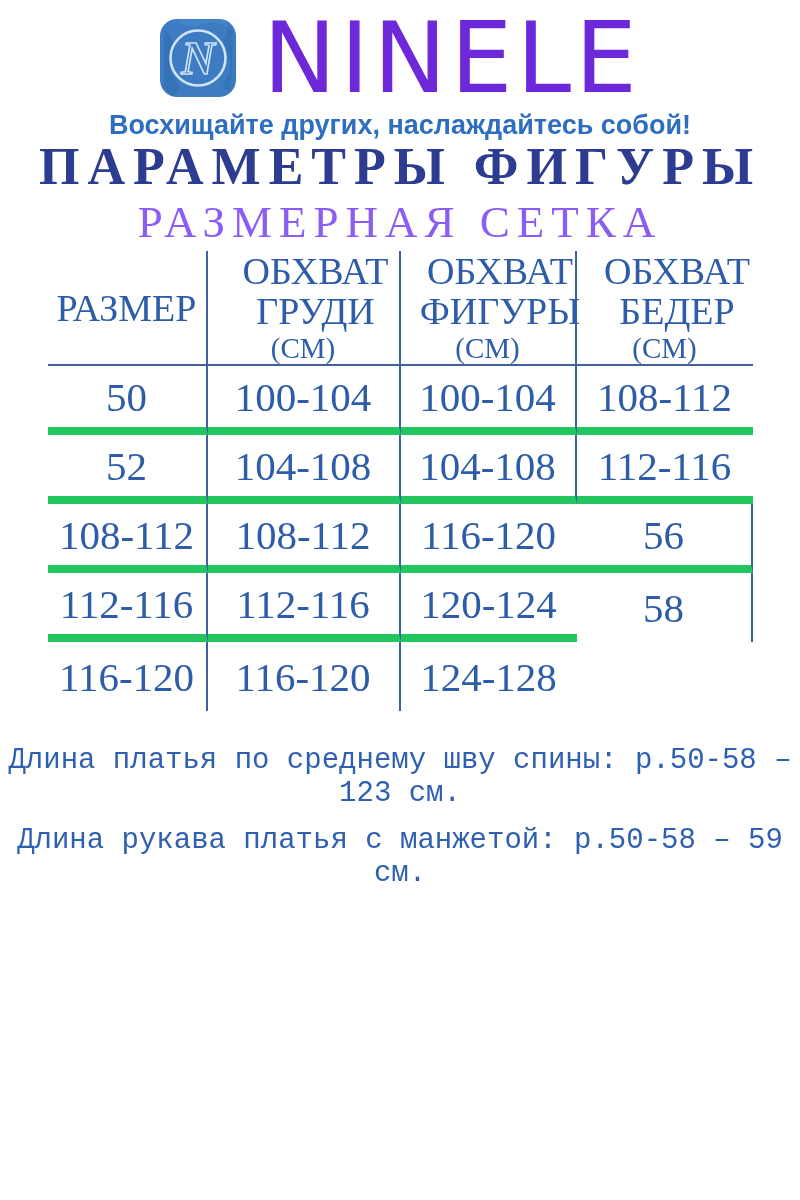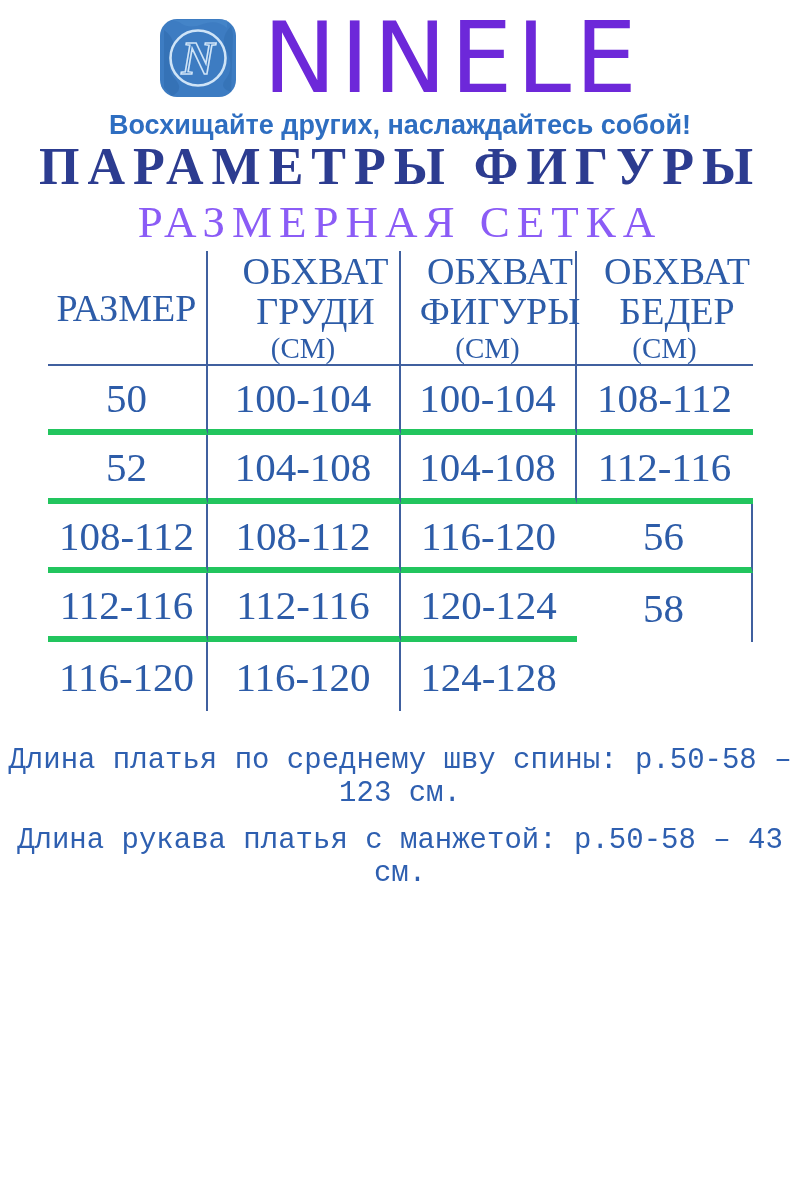--- a/index.html
+++ b/index.html
@@ -60,21 +60,21 @@
     grid-auto-rows: 69px;
     color: #2d5ca8;
   }
   .cell {
     display: flex; flex-direction: column;
     align-items: center; justify-content: center;
     text-align: center;
   }
   .cell.colsep { border-right: 2px solid #40609f; }
   .cell.head { border-bottom: 2px solid #40609f; }
-  .cell.data { border-bottom: 6px solid #22c55e; font-size: 41px; }
+  .cell.data { border-bottom: 8px solid #22c55e; font-size: 41px; }
   .size-table > .cell.data:nth-last-child(-n+4) { border-bottom: none; }
   .head-size { font-size: 38px; }
   .head-line { font-size: 38px; line-height: 40px; margin-left: 25px; }
   .head-unit { font-size: 29px; line-height: 31px; margin-top: 2px; }
 
   
   .notes { margin-top: 33px; text-align: center; font-family: Liberation Mono, monospace; }
   .note {
     font-size: 29px; line-height: 33px;
     color: #2e5fb0;
@@ -147,16 +147,16 @@
       <div class="cell data">120-124</div>
 
       <div class="cell data colsep">58</div>
       <div class="cell data colsep">116-120</div>
       <div class="cell data colsep">116-120</div>
       <div class="cell data">124-128</div>
     </div>
 
   <div class="notes">
     <p class="note">Длина платья по среднему шву спины: р.50-58 – 123 см.</p>
-    <p class="note">Длина рукава платья с манжетой: р.50-58 – 43 см.</p>
+    <p class="note">Длина рукава платья с манжетой: р.50-58 – 59 см.</p>
   </div>
 
 </div>
 
 </body></html>

